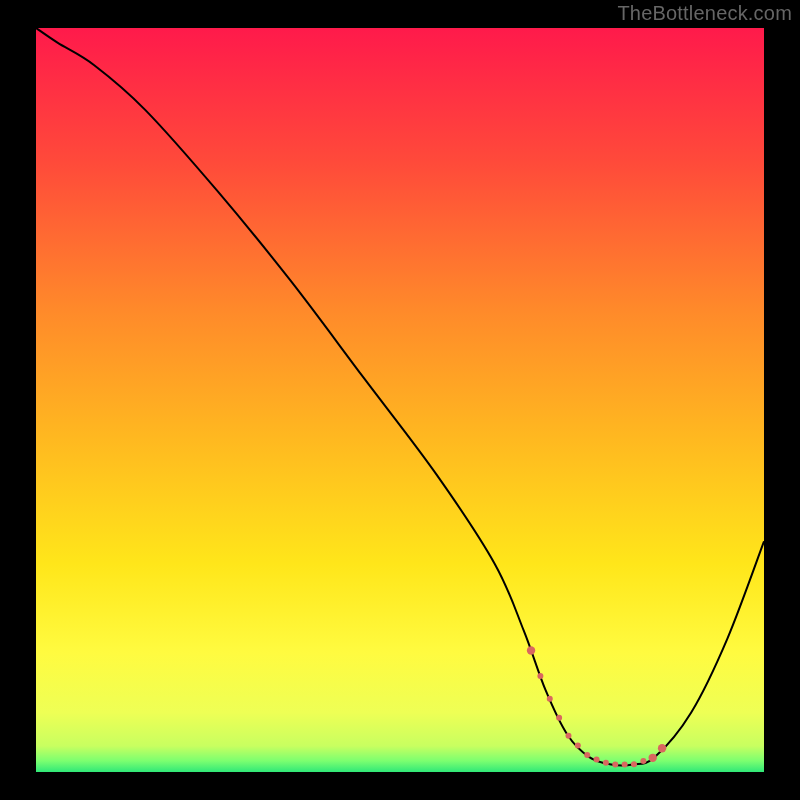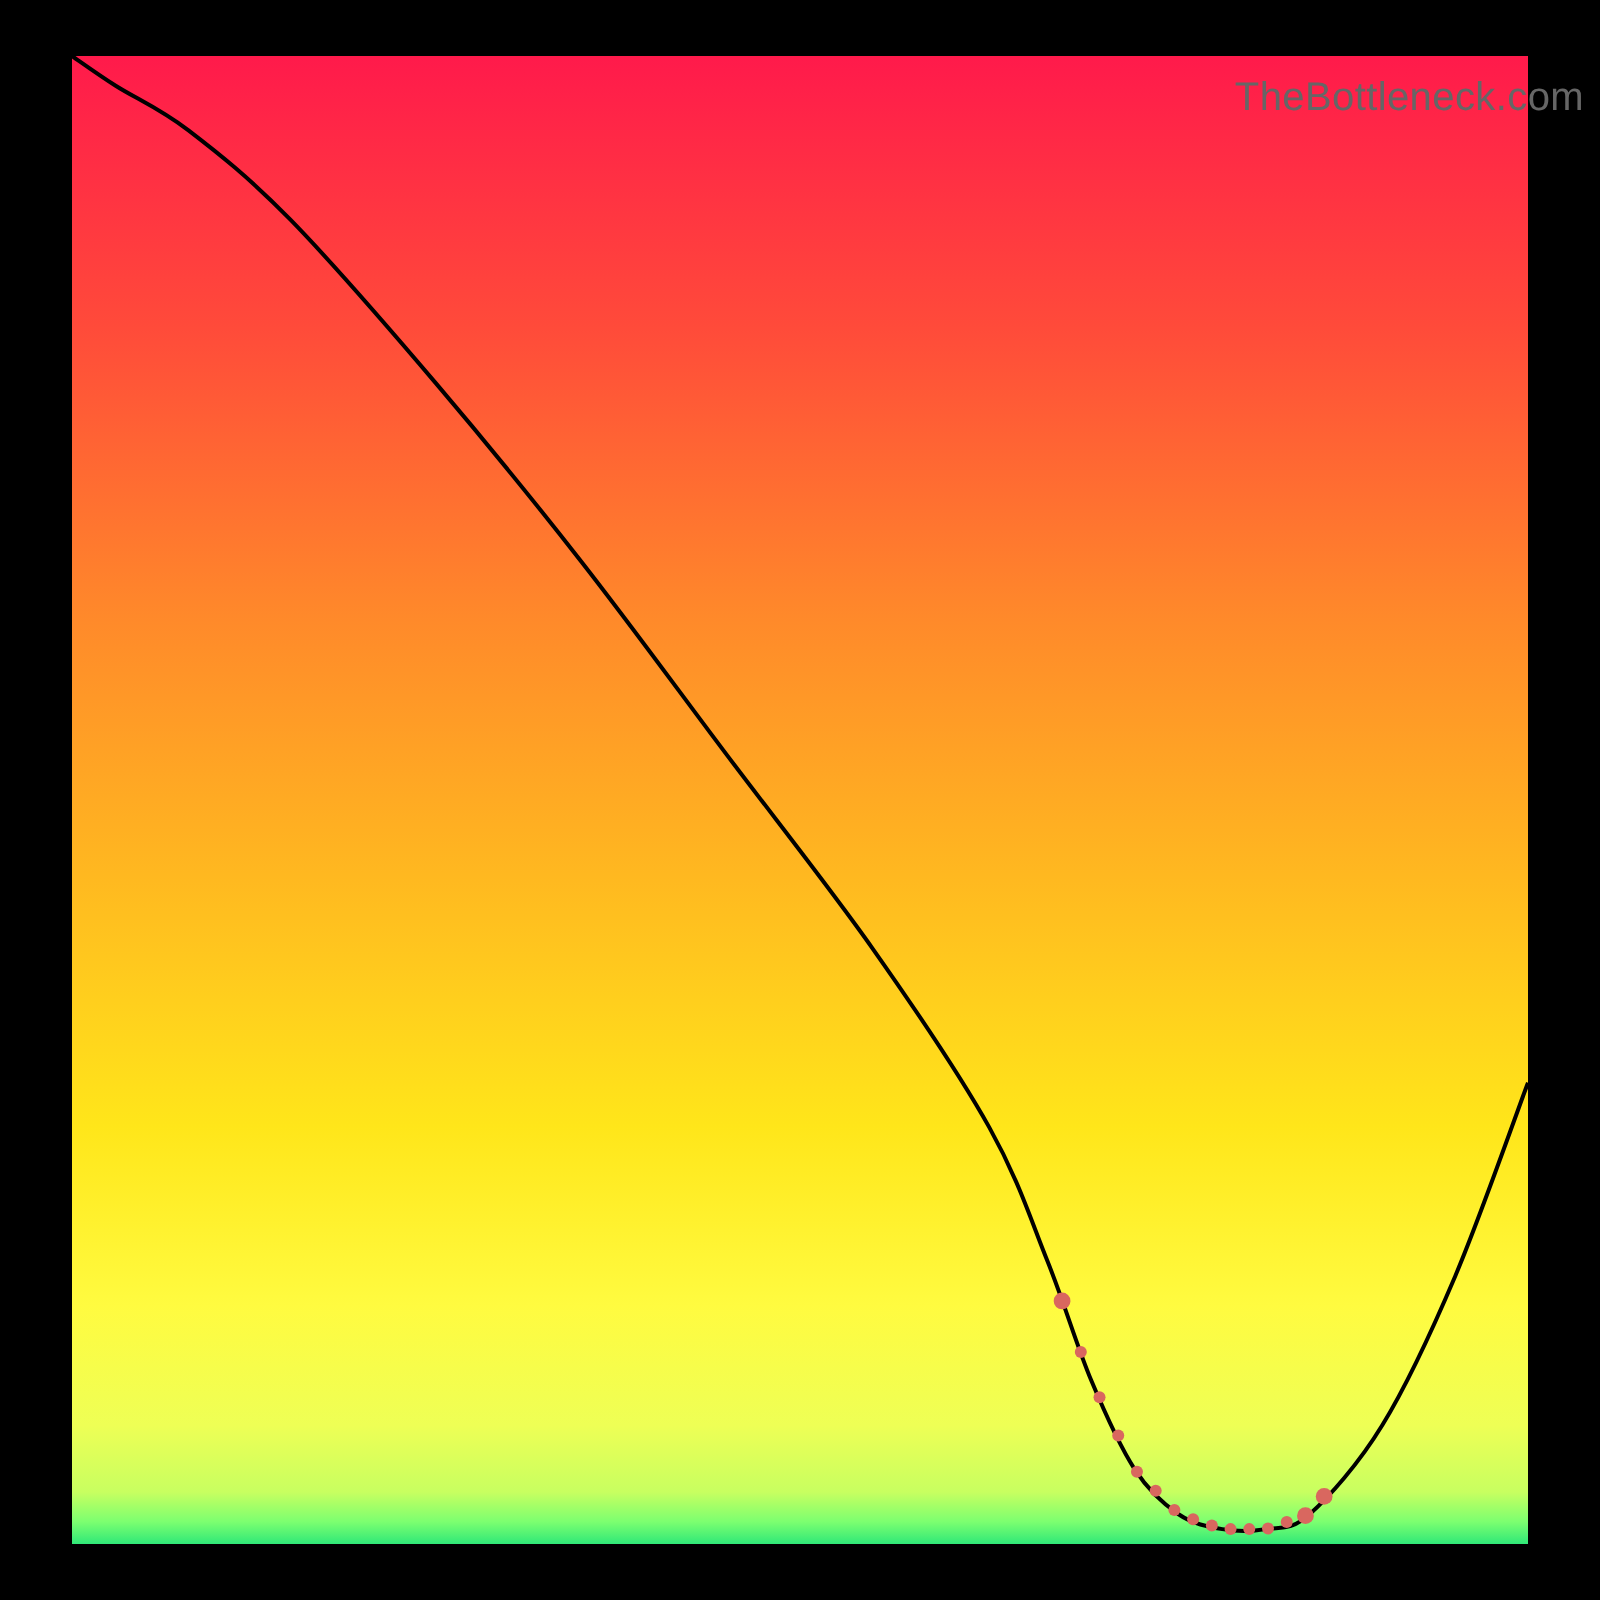--- a/index.html
+++ b/index.html
@@ -13,21 +13,20 @@
   }
   .watermark {
     position: absolute;
     top: 2px;
     right: 8px;
     color: #666;
     font-size: 20px;
     font-weight: 500;
     z-index: 10;
     letter-spacing: 0.2px;
-    margin-top: 36px;
   }
   .plot-area {
     position: absolute;
     left: 36px;
     top: 28px;
     width: 728px;
     height: 744px;
   }
   .plot-area svg {
     display: block;

